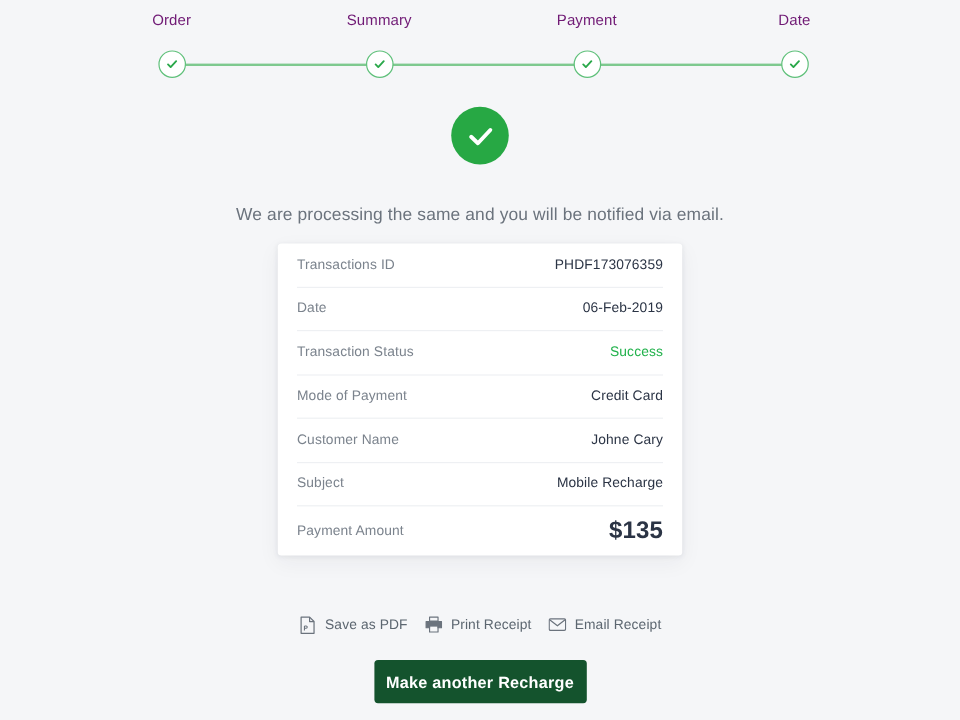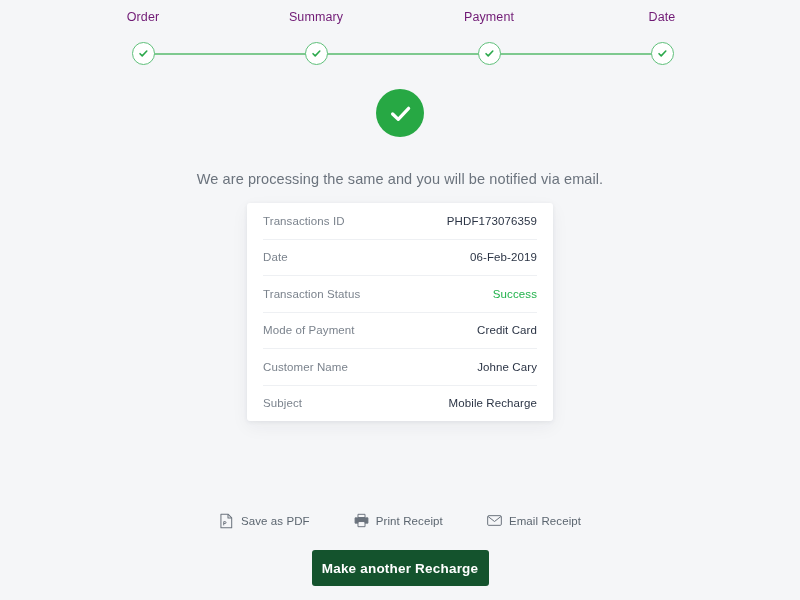--- a/index.html
+++ b/index.html
@@ -110,21 +110,21 @@
     color: #6b737d;
     letter-spacing: 0.1px;
   }
 
   
   .card {
     position: absolute;
     top: 203px;
     left: 50%;
     transform: translateX(-50%);
-    width: 306px;
+    width: 337px;
     background: #ffffff;
     border-radius: 3px;
     box-shadow: 0 1px 4px rgba(30, 40, 60, 0.07), 0 6px 18px rgba(30, 40, 60, 0.05);
     padding: 0 16px;
     box-sizing: border-box;
   }
   .row {
     display: flex;
     align-items: center;
     justify-content: space-between;
@@ -154,21 +154,21 @@
 
   
   .actions {
     position: absolute;
     top: 512px;
     left: 0;
     width: 100%;
     display: flex;
     align-items: center;
     justify-content: center;
-    gap: 44px;
+    gap: 14px;
     text-align: center;
   }
   .action {
     display: flex;
     align-items: center;
     gap: 7px;
     cursor: pointer;
   }
   .action-icon {
     display: flex;
@@ -281,20 +281,24 @@
       <span class="row-value">Credit Card</span>
     </div>
     <div class="row">
       <span class="row-label">Customer Name</span>
       <span class="row-value">Johne Cary</span>
     </div>
     <div class="row">
       <span class="row-label">Subject</span>
       <span class="row-value">Mobile Recharge</span>
     </div>
+    <div class="row amount">
+      <span class="row-label">Payment Amount</span>
+      <span class="row-value">$135</span>
+    </div>
   </div>
 
   <div class="actions">
 
     <div class="action">
       <span class="action-icon">
         <svg width="13" height="16" viewBox="0 0 14 17">
           <path d="M1 1.2 H8.6 L12.6 5.2 V15.8 H1 Z" fill="none" stroke="#6b737d" stroke-width="1.1" stroke-linejoin="round"></path>
           <path d="M8.6 1.2 V5.2 H12.6" fill="none" stroke="#6b737d" stroke-width="1.1" stroke-linejoin="round"></path>
           <path d="M4 9.2 V13.2 M4 9.2 h1.5 a1 1 0 0 1 0 2 H4" fill="none" stroke="#6b737d" stroke-width="1"></path>

